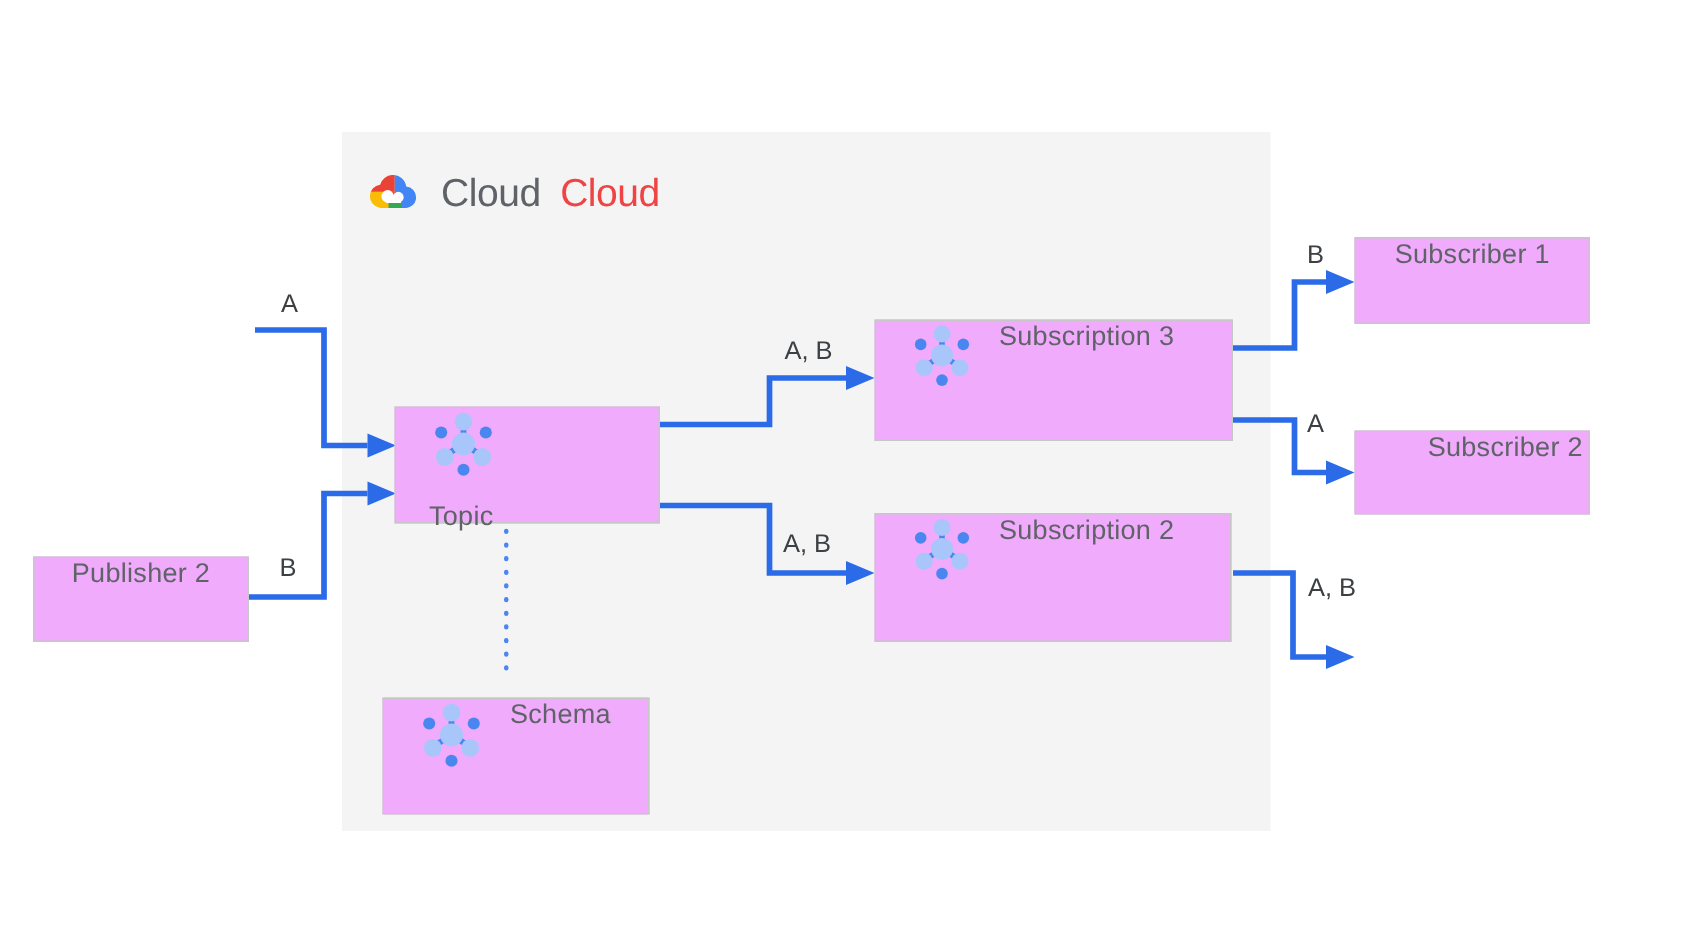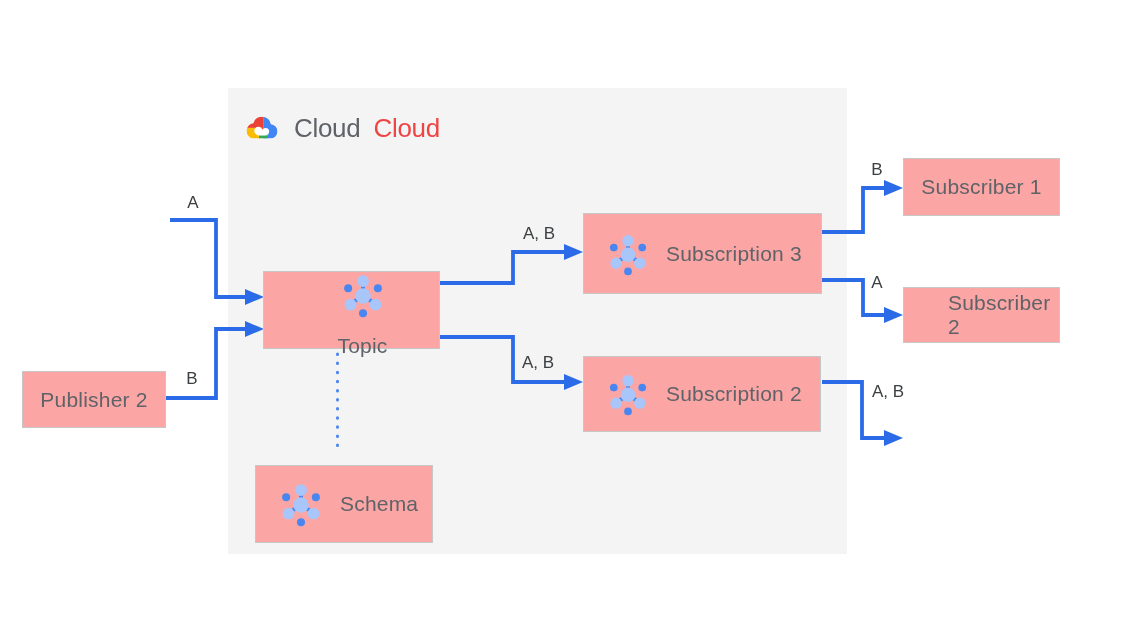--- a/index.html
+++ b/index.html
@@ -11,23 +11,23 @@
   .canvas{
     position:relative;width:1122px;height:629px;background:#ffffff;
     font-family:"Liberation Sans",sans-serif;overflow:hidden;
   }
   .panel{position:absolute;left:228px;top:88px;width:619px;height:466px;background:var(--panel-bg);}
   .edges{position:absolute;left:0;top:0;width:1122px;height:629px;pointer-events:none;}
   .edge-line{fill:none;stroke:var(--arrow-blue);stroke-width:3.8;}
   .edge-head{fill:var(--arrow-blue);stroke:none;}
   .dotted-line{fill:none;stroke:var(--icon-dark-blue);stroke-width:3;stroke-linecap:round;stroke-dasharray:0.5 8.6;}
   .node{
-    position:absolute;background:#fca5a5;border:1px solid var(--box-border);
-    display:flex;align-items:center;justify-content:center;
-    color:var(--box-text);font-size:21px;letter-spacing:.2px;box-sizing:border-box;
+    position:absolute;background:#f0abfc;border:1px solid var(--box-border);
+    display:flex;justify-content:center;
+    color:var(--box-text);font-size:18px;letter-spacing:.2px;box-sizing:border-box;
   }
   .node.iconbox{justify-content:flex-start;padding-left:22px;gap:16px;}
   .edge-label{
     position:absolute;transform:translate(-50%,-50%);
     color:var(--label-text);font-size:17px;white-space:nowrap;
   }
   .logo{position:absolute;left:243px;top:113px;display:flex;align-items:center;gap:13px;}
   .logo-text{font-size:26px;letter-spacing:-0.3px;}
   .logo-text .g{color:#5f6368;}
   .logo-text .c{color:#ef4444;margin-left:13px;}
@@ -172,21 +172,21 @@
       </g>
       <g style="fill:var(--icon-dark-blue)">
         <circle cx="8.5" cy="17" r="4.2"></circle>
           <circle cx="39.5" cy="17" r="4.2"></circle>
           <circle cx="24" cy="43" r="4.2"></circle>
       </g>
     </svg>
     <span>Subscription 3</span>
   </div>
 
-  <div class="node iconbox" style="left:583px;top:342px;width:238px;height:76px;margin-top:14px;">
+  <div class="node iconbox" style="left:583px;top:342px;width:238px;height:86px;">
     <svg class="ps-icon" width="44" height="44" viewBox="0 0 48 48">
       <g style="stroke:var(--icon-dark-blue)" stroke-width="4">
         <line x1="24" y1="25" x2="24" y2="12"></line>
           <line x1="24" y1="25" x2="13" y2="32"></line>
           <line x1="24" y1="25" x2="35" y2="32"></line>
       </g>
       <g style="fill:var(--icon-light-blue)">
         <circle cx="24" cy="25" r="8"></circle>
           <circle cx="24" cy="9.5" r="6.2"></circle>
           <circle cx="11" cy="34" r="6.2"></circle>

